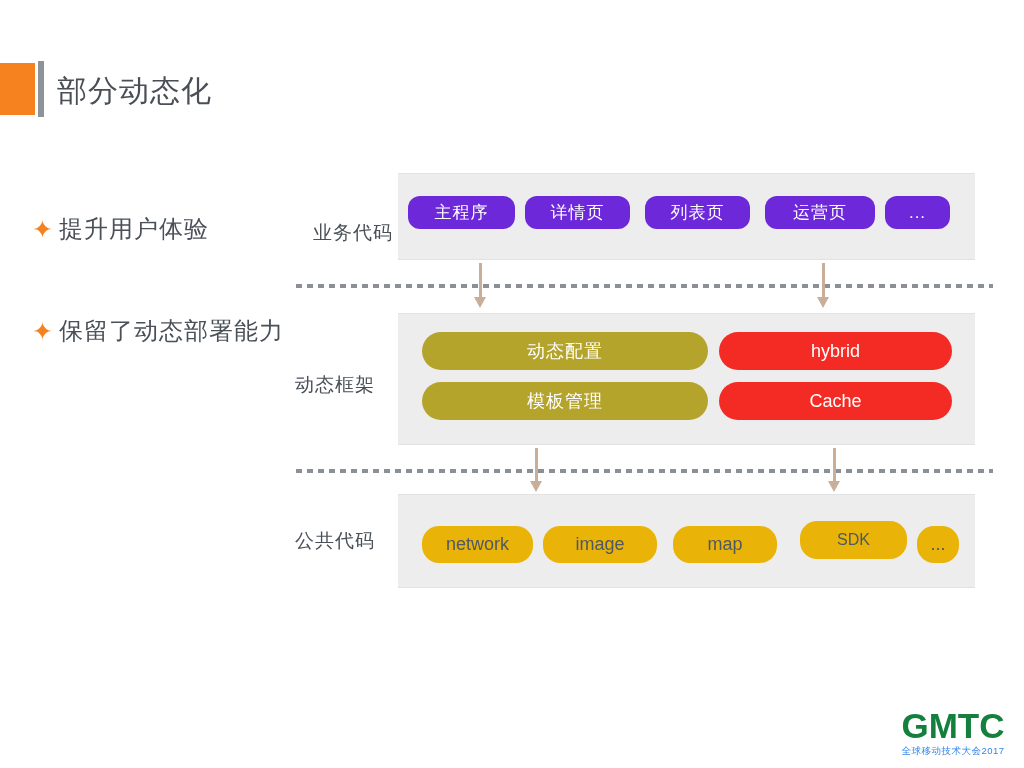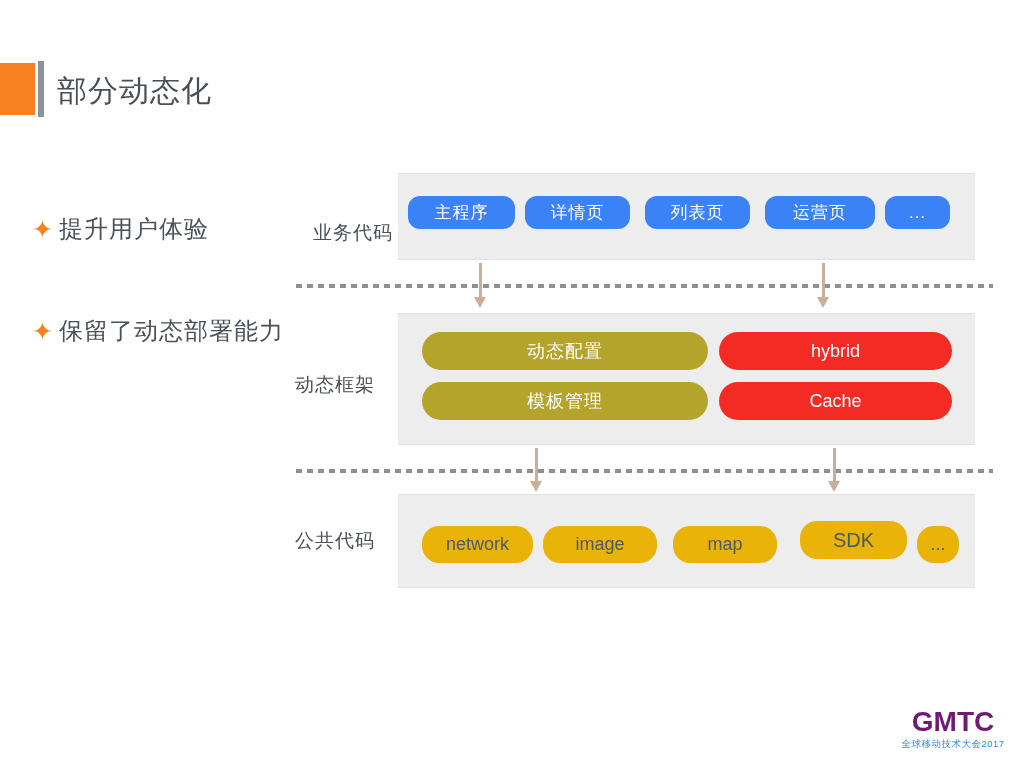--- a/index.html
+++ b/index.html
@@ -48,21 +48,21 @@
   .box-framework { top: 313px; height: 132px; padding-left: 36px; }
   .box-common    { top: 494px; height: 94px; }
 
   
   .pill {
     position: absolute;
     display: flex; align-items: center; justify-content: center;
     white-space: nowrap;
   }
   .pill-orange {
-    background: #3b82f6; color: #ffffff;
+    background: #6d28d9; color: #ffffff;
     border-radius: 12px; font-size: 17px; letter-spacing: 1px;
     top: 22px; height: 33px;
   }
   .pill-olive {
     background: #B5A42C; color: #ffffff;
     border-radius: 19px; font-size: 18px; letter-spacing: 1px;
     left: 24px; width: 286px; height: 38px;
   }
   .pill-red {
     background: #F32B24; color: #ffffff;
@@ -83,21 +83,21 @@
   .bp-4 { left: 487px; width: 65px;  }
 
   
   .fw-row-0 { top: 18px; }
   .fw-row-1 { top: 68px; }
 
   
   .cp-0 { left: 24px;  width: 111px; }
   .cp-1 { left: 145px; width: 114px; }
   .cp-2 { left: 275px; width: 104px; }
-  .cp-3 { left: 402px; width: 107px; top: 26px; height: 38px; font-size: 20px; }
+  .cp-3 { left: 402px; width: 107px; top: 26px; height: 38px; font-size: 16px; }
   .cp-4 { left: 519px; width: 42px;  }
 
   
   .dashed-line {
     left: 296px; width: 697px; height: 4px;
     background: repeating-linear-gradient(90deg, #8B9096 0 6px, transparent 6px 11px);
   }
   .dash-1 { top: 284px; }
   .dash-2 { top: 469px; }
 
@@ -119,21 +119,21 @@
   .arrow-b .shaft { height: 33px; }
   .arrow-b .head { top: 33px; }
   .ar-a1 { left: 474px; }
   .ar-a2 { left: 817px; }
   .ar-b1 { left: 530px; }
   .ar-b2 { left: 828px; }
 
   
   .logo { left: 896px; top: 708px; width: 114px; text-align: center; }
   .logo .logo-text {
-    color: #701a75; font-size: 28px; font-weight: bold; letter-spacing: 0px;
+    color: #15803d; font-size: 35px; font-weight: bold; letter-spacing: 0px;
     line-height: 1; display: block;
   }
   .logo .logo-sub {
     color: #3287EA; font-size: 9.5px; letter-spacing: 0.5px; display: block;
     margin-top: 2px; white-space: nowrap;
   }
 </style>
 </head>
 <body>
 

